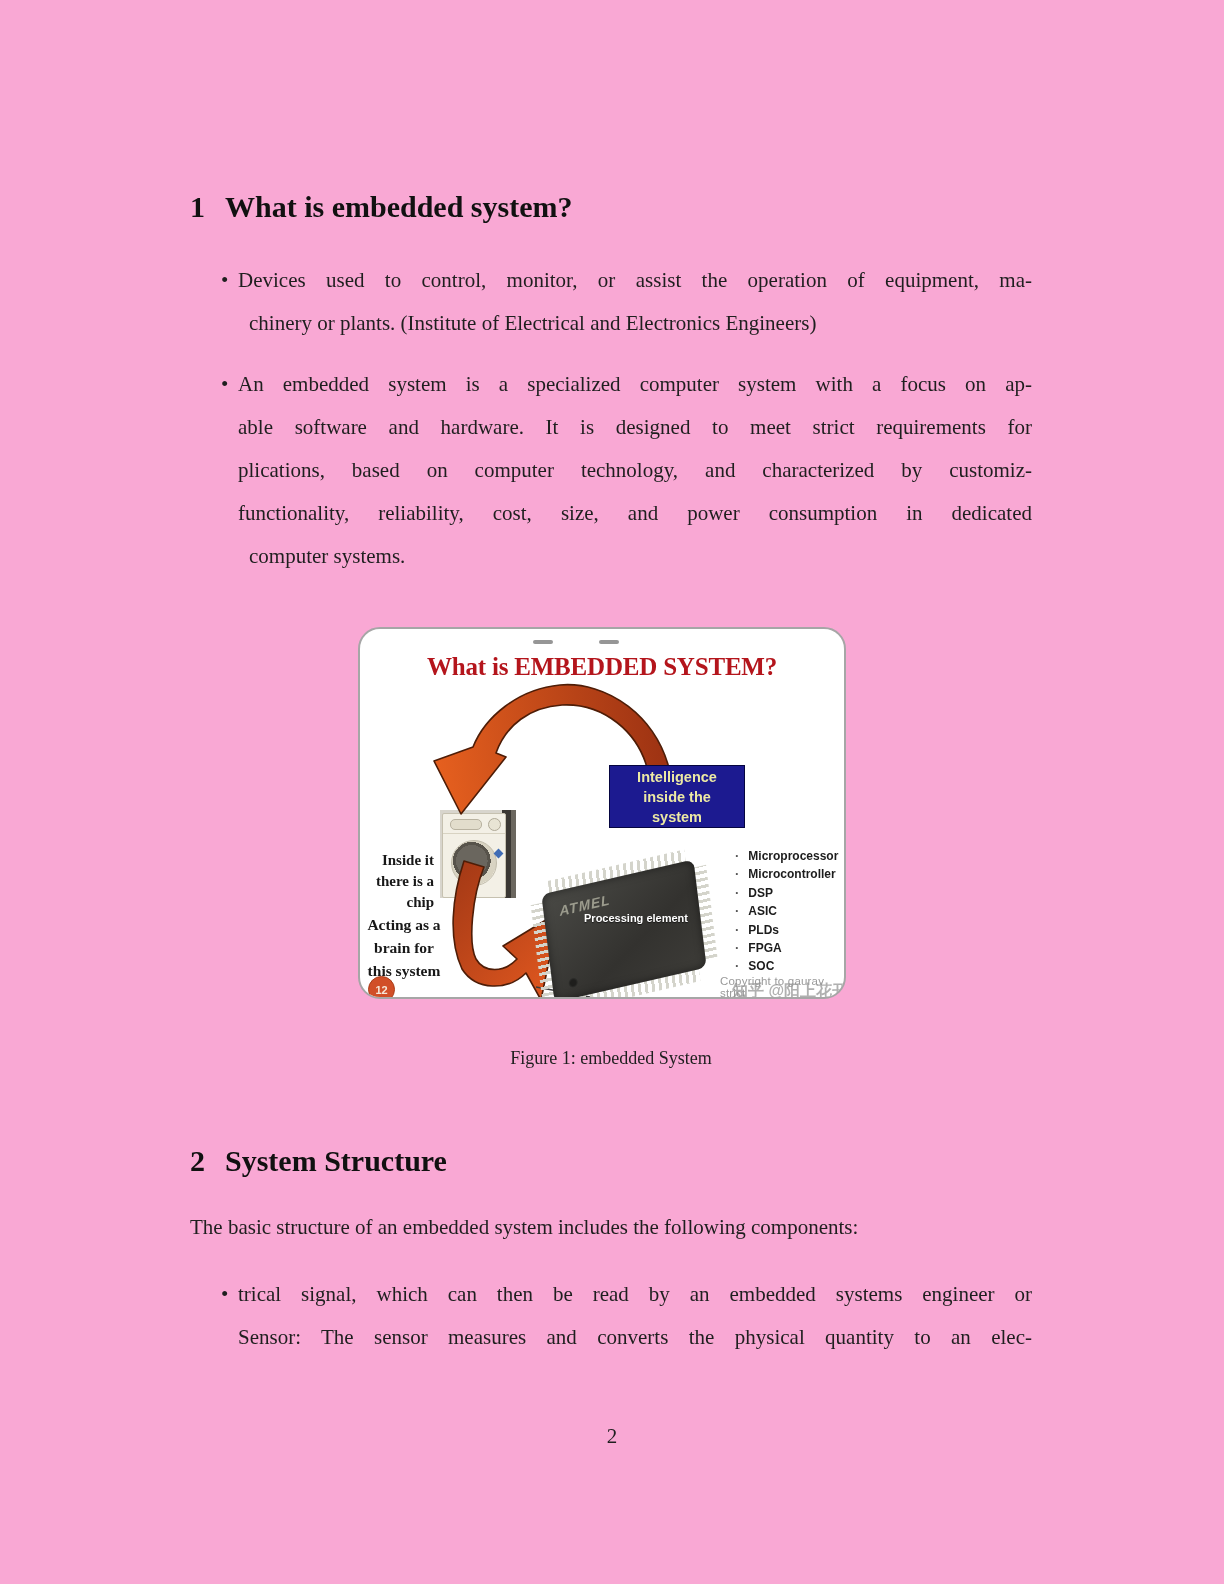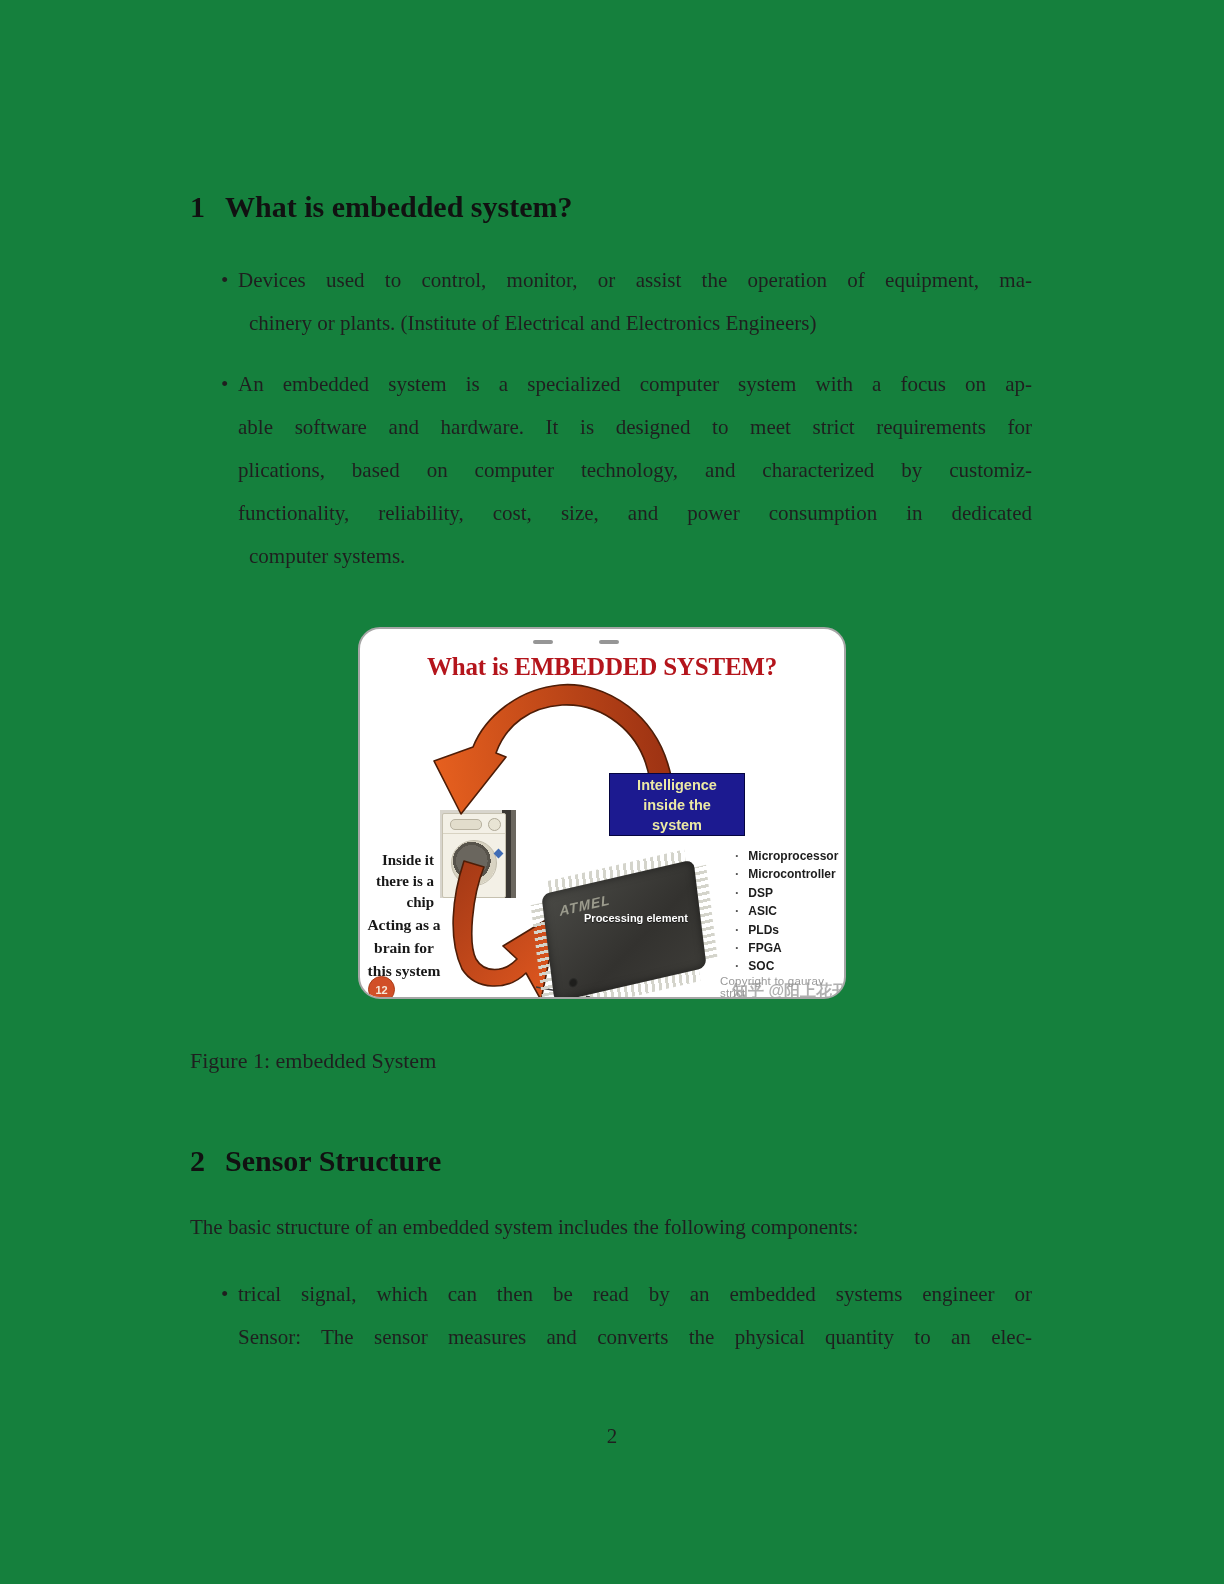--- a/index.html
+++ b/index.html
@@ -1,28 +1,28 @@
 <!DOCTYPE html>
 <html><head>
 <meta charset="utf-8">
 <style>
   html,body{margin:0;padding:0;background:#ffffff;}
   .page{
-    position:relative; width:1224px; height:1584px; background:#15803d;
+    position:relative; width:1224px; height:1584px; background:#f9a8d4;
     font-family:"Liberation Serif", serif; color:#1f1f1f; overflow:hidden;
   }
   
   .sec-head{position:absolute; left:190px; font-size:30px; font-weight:700; color:#111;}
   .sec-num{display:inline-block; min-width:35px;}
   .body-block{position:absolute; left:238px; width:794px; font-size:21px; line-height:43px;}
   .plain-block{position:absolute; left:190px; width:842px; font-size:21px; line-height:43px;}
   .jline{text-align:justify; text-align-last:justify;}
   .jlast{text-align:left;margin-left:11px;}
   .bullet-marker{position:absolute; left:-17px; top:0; font-size:21px; line-height:43px;}
-  .caption{position:absolute; left:190px; width:842px; text-align:left; font-size:22px;}
+  .caption{position:absolute; left:190px; width:842px; text-align:center; font-size:18px;}
   .page-num{position:absolute; left:0; top:1424px; width:100%; text-align:center; font-size:21px;}
 
   
   .slide{
     position:absolute; left:358px; top:627px; width:488px; height:372px;
     background:#ffffff; border:2px solid #a6a6a6; border-radius:22px; box-sizing:border-box;
     overflow:hidden; font-family:"Liberation Sans", sans-serif;
   }
   .slide-title{
     position:absolute; left:0; top:24px; width:100%; text-align:center;
@@ -43,21 +43,21 @@
   .panel-knob{position:absolute; right:4px; top:4px; width:11px; height:11px;
     border-radius:50%; background:#e8e4d4; border:1px solid #b0aa98;}
   .washer-door{position:absolute; left:8px; top:26px; width:44px; height:44px; border-radius:50%;
     background:radial-gradient(circle at 45% 45%, #6a665e 0 46%, #57534b 46% 55%, #d8d3c2 55% 72%, #eeeadd 72%);
     border:1px solid #c0bbaa;}
   .washer-logo{position:absolute; right:3px; top:36px; width:7px; height:7px;
     background:#3f6cb5; transform:rotate(45deg);}
 
   
   .blue-box{
-    position:absolute; left:249px; top:144px; width:136px; height:63px;
+    position:absolute; left:249px; top:136px; width:136px; height:63px;
     background:#1c1a90; border:1px solid #050540; box-sizing:border-box;
     display:flex; flex-direction:column; justify-content:center;
     text-align:center; color:#ece9a4; font-weight:700; font-size:14.5px; line-height:20px;align-items:center;
   }
   
   .inside-note{position:absolute; left:4px; top:221px; width:70px; text-align:right;
     font-family:"Liberation Serif", serif; font-weight:700; font-size:15px; line-height:21px; color:#181818;}
   .acting-note{position:absolute; left:0px; top:284px; width:88px; text-align:center;
     font-family:"Liberation Serif", serif; font-weight:700; font-size:15.5px; line-height:23px; color:#181818;}
   .badge-12{position:absolute; left:8px; top:347px; width:25px; height:25px; border-radius:50%;
@@ -217,21 +217,21 @@
 
     <div class="slide-copyright">Copyright to gaurav strict</div>
     <div class="slide-watermark">知乎 @阳上花开</div>
 
     <div class="badge-12">12</div>
   </div>
 
   <div class="caption" style="top:1048px;">Figure 1: embedded System</div>
 
   <div class="sec-head" style="top:1144px;">
-    <span class="sec-num">2</span><span>Sensor Structure</span>
+    <span class="sec-num">2</span><span>System Structure</span>
   </div>
 
   <div class="plain-block" style="top:1206px;">The basic structure of an embedded system includes the following components:</div>
 
   <div class="body-block" style="top:1273px;">
     <span class="bullet-marker">•</span>
     <div class="jline">trical signal, which can then be read by an embedded systems engineer or</div>
     <div class="jline">Sensor: The sensor measures and converts the physical quantity to an elec-</div>
   </div>
 

